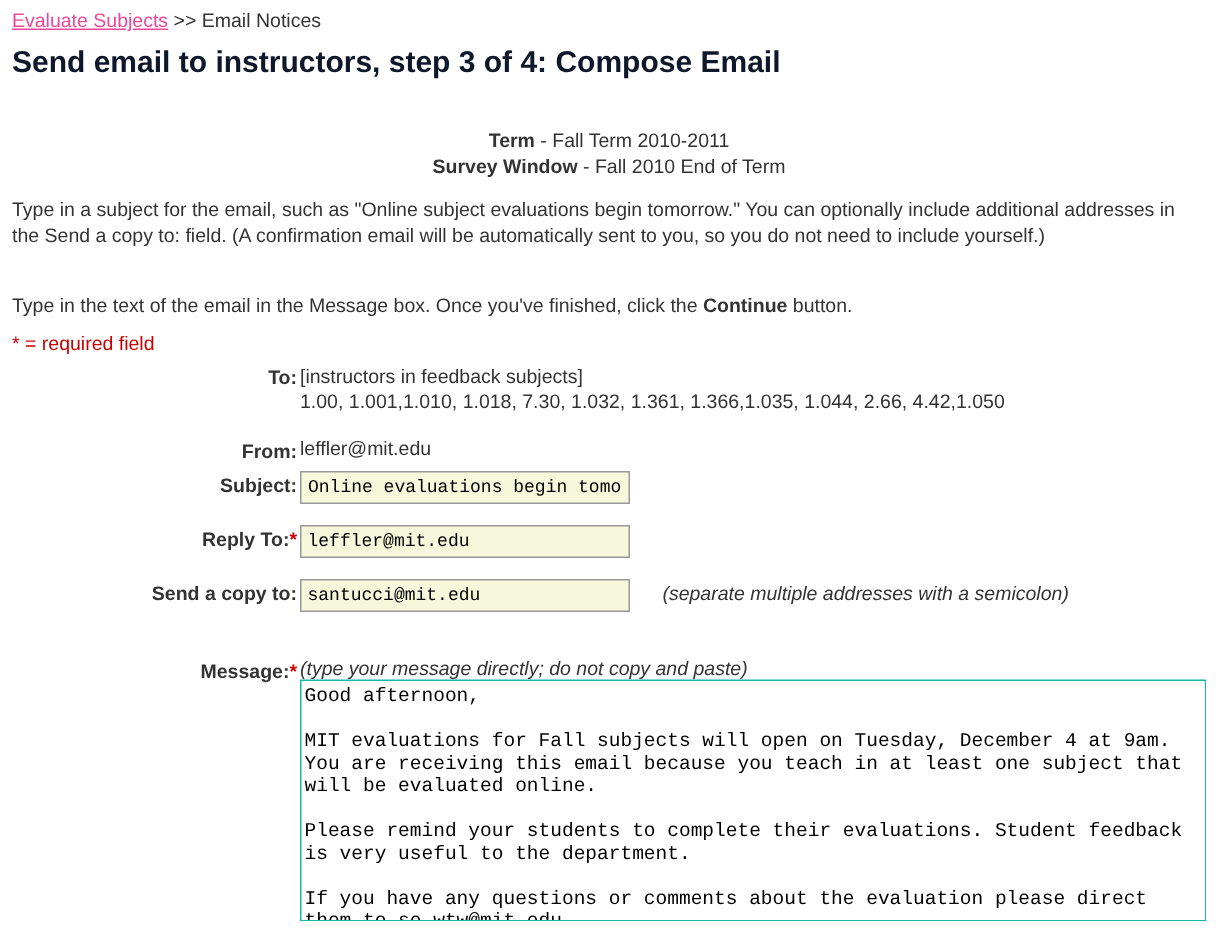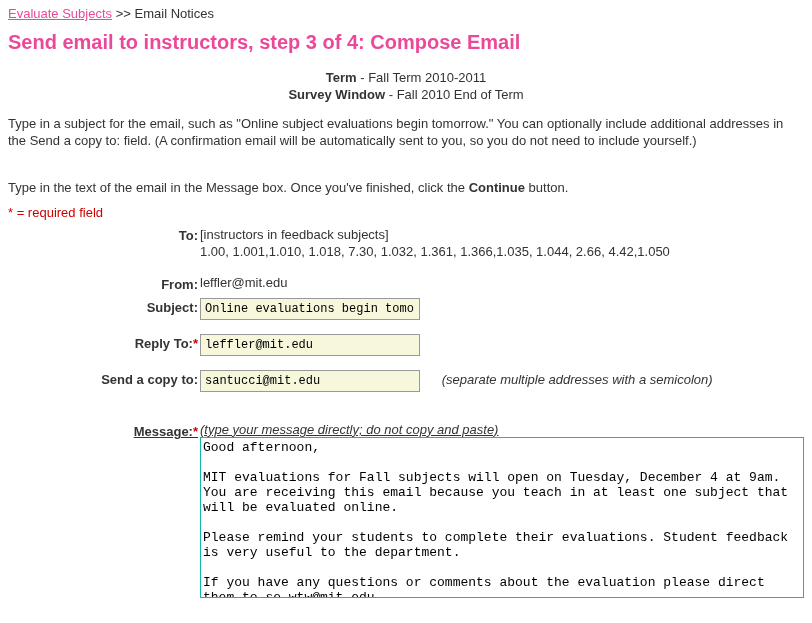--- a/index.html
+++ b/index.html
@@ -4,21 +4,21 @@
 <style>
   body {
     font-family: Arial, Helvetica, sans-serif;
     font-size: 13px;
     color: #333;
     margin: 6px 8px;
     width: 796px;
   }
   a { color: #ec4899; text-decoration: underline; }
   .breadcrumb { font-size: 13px; margin-bottom: 10px; }
-  h1 { font-size: 20px; font-weight: bold; margin: 10px 0 16px 0; color: #ec4899; }
+  h1 { font-size: 20px; font-weight: bold; margin: 10px 0 32px 0; color: #0f172a; }
   .meta-line { font-size: 13px; margin: 2px 0; text-align: center; }
   .meta-line b { font-weight: bold; }
   .instr { font-size: 13px; margin: 14px 0 4px 0; line-height: 1.3; }
   .instr2 { font-size: 13px; margin: 30px 0 6px 0; }
   .req-note { color: #c00; font-size: 13px; margin: 10px 0 6px 0; }
   .form-row { display: flex; align-items: flex-start; margin: 6px 0; }
   .form-label { width: 190px; text-align: right; font-weight: bold; font-size: 13px; padding-top: 2px; }
   .form-val { margin-left: 2px; font-size: 13px; }
   .star { color: #c00; font-weight: bold; }
   input[type=text] {
@@ -115,21 +115,21 @@
 </div>
 
 <div class="form-row" style="margin-top:14px;">
   <div class="form-label">Send a copy to:</div>
   <div class="form-val">
     <input type="text" value="santucci@mit.edu" style="">
     <span class="hint">(separate multiple addresses with a semicolon)</span>
   </div>
 </div>
 
-<div class="form-row" style="margin-top:30px;text-decoration:underline;">
+<div class="form-row" style="margin-top:30px;">
   <div class="form-label">
     <span>Message:</span><span class="star">*</span>
   </div>
   <div class="form-val">
     <div class="msg-hint">(type your message directly; do not copy and paste)</div>
     <textarea style="">Good afternoon,
 
 MIT evaluations for Fall subjects will open on Tuesday, December 4 at 9am. You are receiving this email because you teach in at least one subject that will be evaluated online.
 
 Please remind your students to complete their evaluations. Student feedback is very useful to the department.

